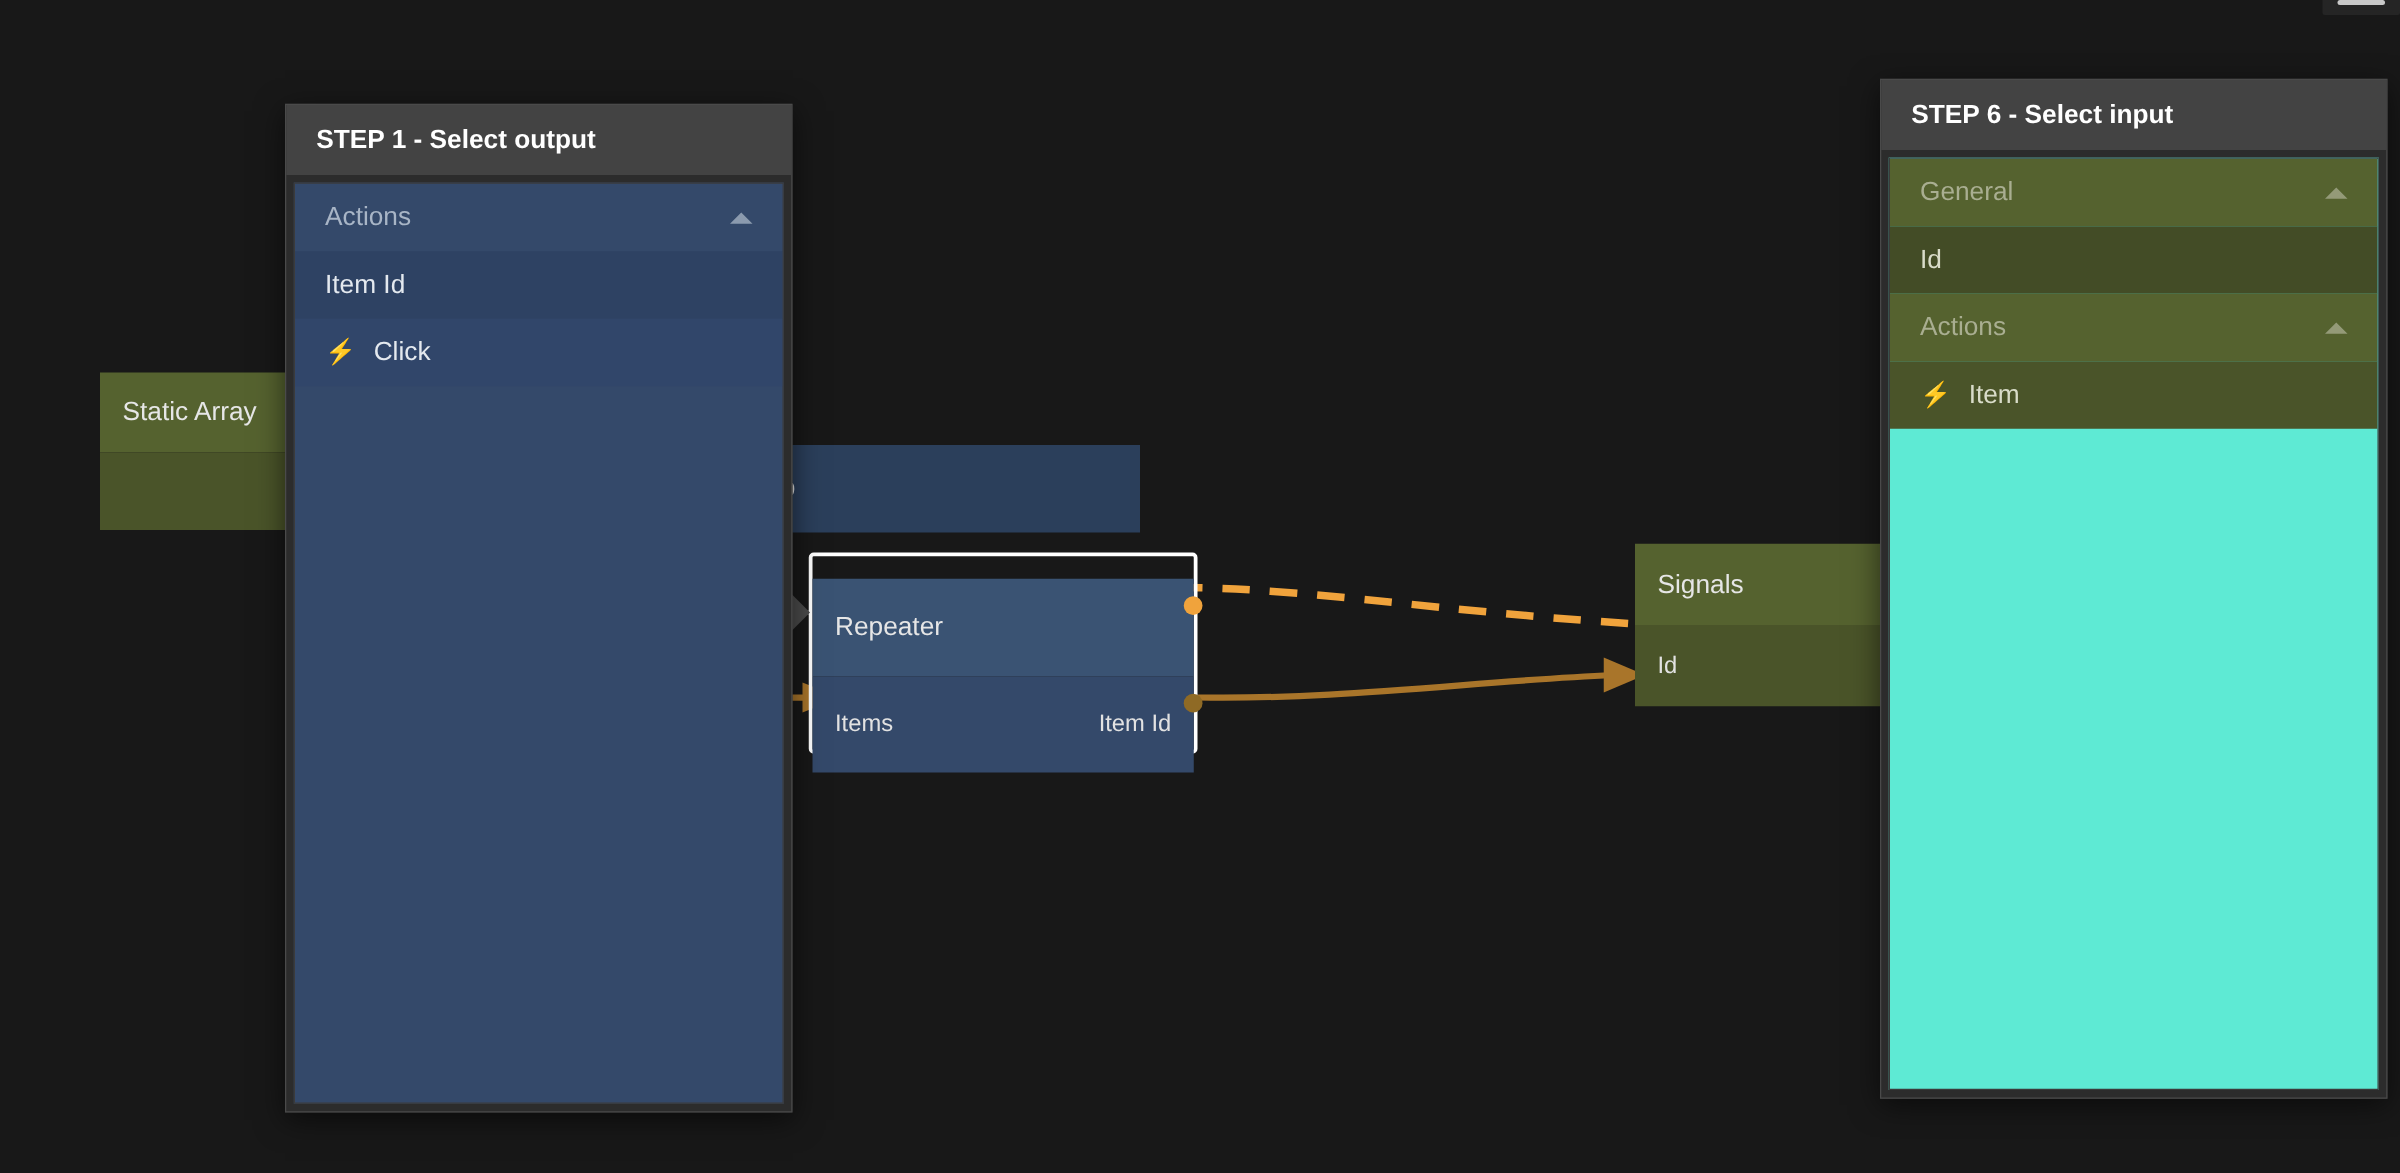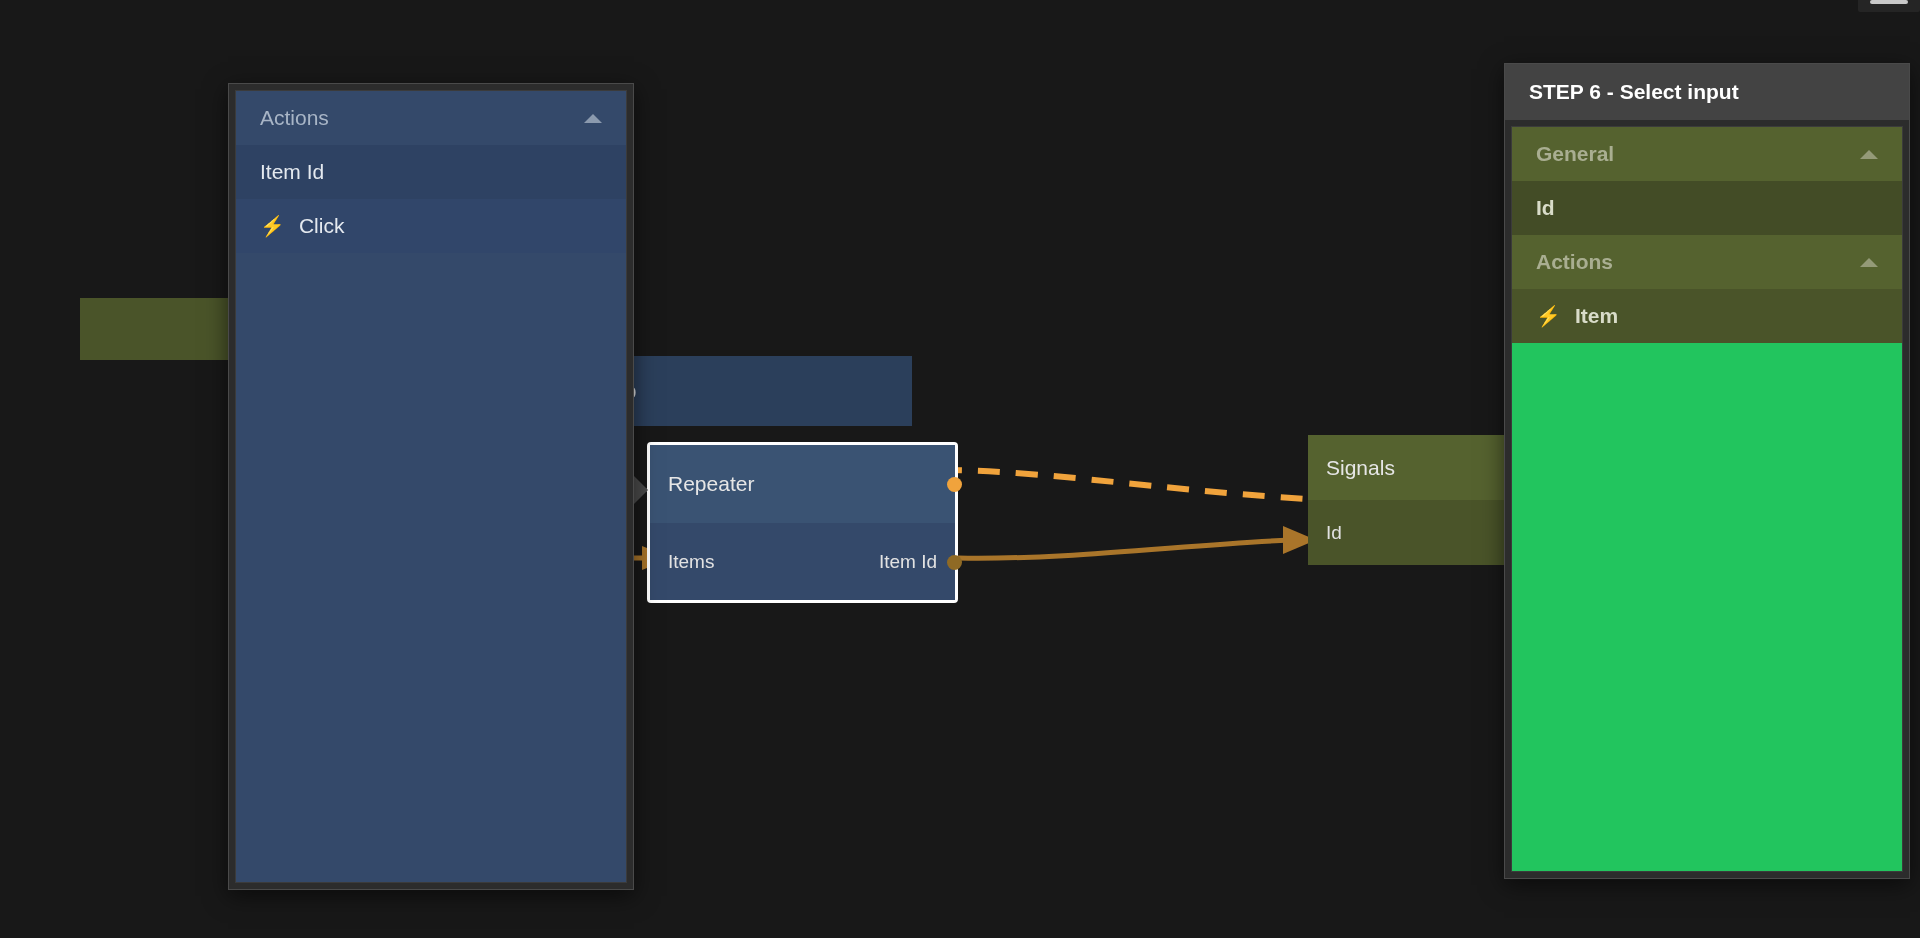--- a/index.html
+++ b/index.html
@@ -34,21 +34,21 @@
     font-size: 19px;
     color: #e2e2e2;
   }
   .port-in, .port-out { white-space: nowrap; }
 
   
   .node-green .node-head { background: #55622f; }
   .node-green .node-body { background: #4a5429; }
 
   
-  .node-blue .node-head { background: #3a5373; }
+  .node-blue .node-head { background: #3a5373; margin-top: 18px; }
   .node-blue .node-body { background: #34496a; }
   .node-blue-dark .node-head { background: #2b3f5b; }
 
   .node-selected { outline: 3px solid #ffffff; outline-offset: 0; }
 
   
   .dot {
     position: absolute;
     width: 15px; height: 15px;
     border-radius: 50%;
@@ -105,21 +105,21 @@
   }
   .list-row .label { display: flex; align-items: center; gap: 14px; }
 
   
   .list-blue { background: #34496a; height: 100%; }
   .row-b-group  { background: #34496a; color: #a8b5c6; }
   .row-b-item   { background: #2e4263; color: #e4e9ef; }
   .row-b-sub    { background: #31466a; color: #e4e9ef; }
 
   
-  .list-green { background: #22c55e; height: 100%; font-weight: bold; }
+  .list-green { background: #5eead4; height: 100%; }
   .row-g-group { background: #55622f; color: #a9ae91; }
   .row-g-item  { background: #434c26; color: #d9dcc9; }
   .row-g-sub   { background: #4a5429; color: #d9dcc9; }
 
   .chev {
     width: 0; height: 0;
     border-left: 9px solid transparent;
     border-right: 9px solid transparent;
     border-bottom: 9px solid currentColor;
     opacity: .75;
@@ -154,20 +154,23 @@
       <path d="M 958 558 C 1070 560, 1180 545, 1290 540" stroke="#a9752a" stroke-width="5" fill="none"></path>
       <polygon points="1283,526 1316,540, 1283,554" fill="#a9752a"></polygon>
 
       <path d="M 610 558 L 648 558" stroke="#a9752a" stroke-width="5" fill="none"></path>
       <polygon points="642,546 672,558 642,570" fill="#a9752a"></polygon>
 
       <path d="M 610 490 L 648 490" stroke="#4b4b4b" stroke-width="4" fill="none"></path>
     </svg>
 
     <div class="node node-green" id="n-static" style="left:80px; top:298px; width:215px; height:126px;">
+      <div class="node-head" style="height:64px;">
+        <div class="node-title">Static Array</div>
+      </div>
       <div class="node-body" style="height:62px;"></div>
     </div>
 
     <div class="node node-blue-dark" id="n-group" style="left:560px; top:356px; width:352px; height:70px;">
       <div class="node-head" style="height:70px;">
         <div class="node-title">Group</div>
       </div>
     </div>
 
     <div class="node node-blue node-selected" id="n-repeater" style="left:650px; top:445px; width:305px; height:155px;">
@@ -198,20 +201,21 @@
       </div>
       <div class="caret-right" style="right:-17px; top:13px;"></div>
     </div>
   </div>
 
   <div class="topstub" style="left:1858px; top:-8px; width:62px; height:20px;">
     <div class="bar" style="left:12px; top:8px; width:38px;"></div>
   </div>
 
   <div class="panel" style="left:228px; top:83px; width:406px; height:807px;">
+    <div class="panel-header">STEP 1 - Select output</div>
     <div class="panel-list list-blue">
 
       <div class="list-row row-b-group">
         <span class="label">
           <span>Actions</span>
         </span>
         <span class="chev"></span>
       </div>
 
       <div class="list-row row-b-item">

